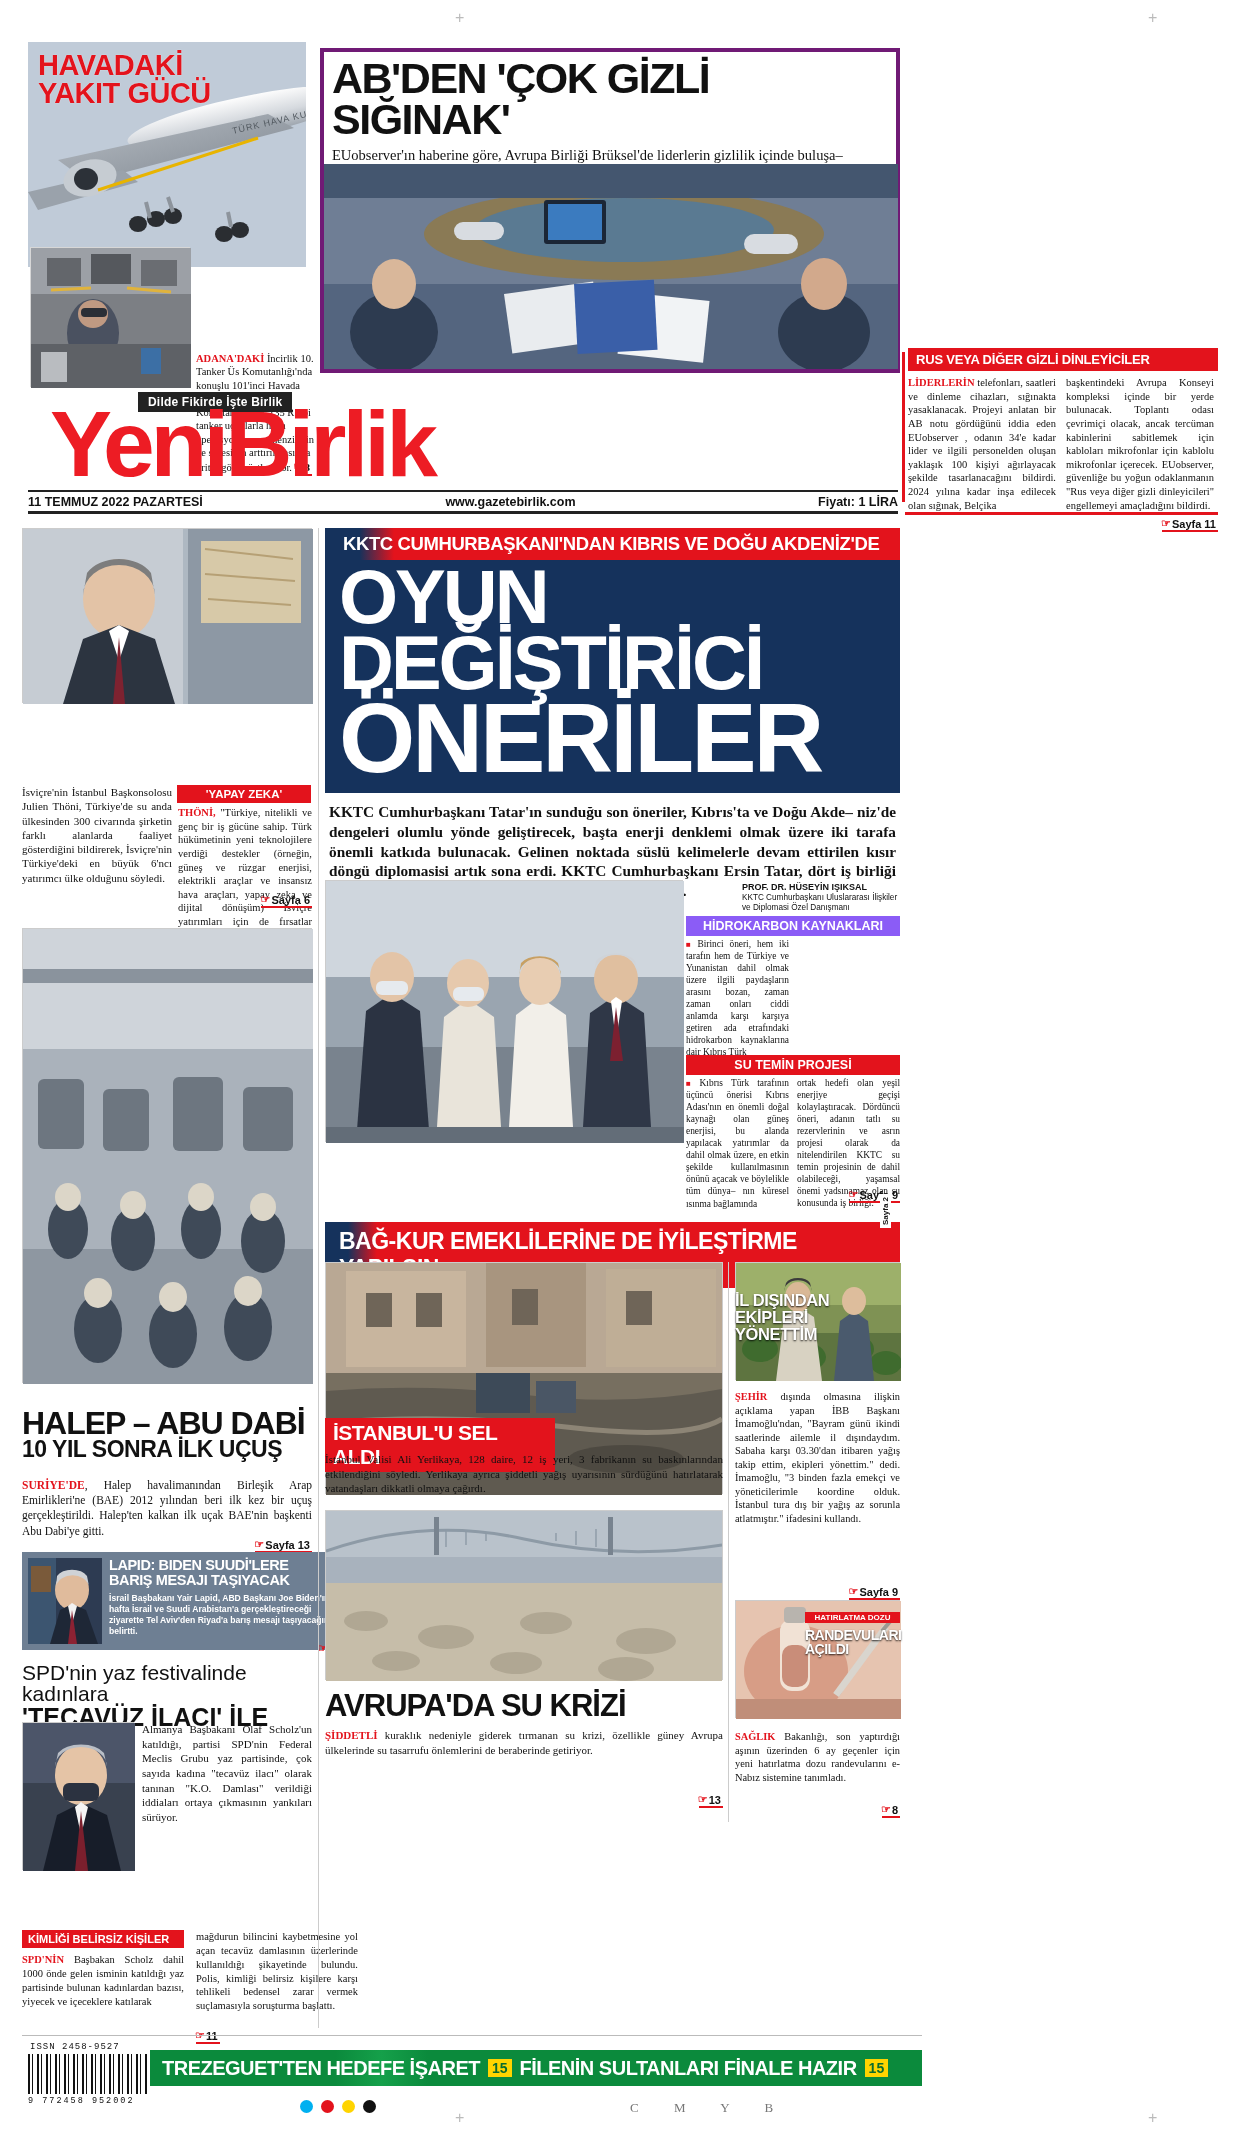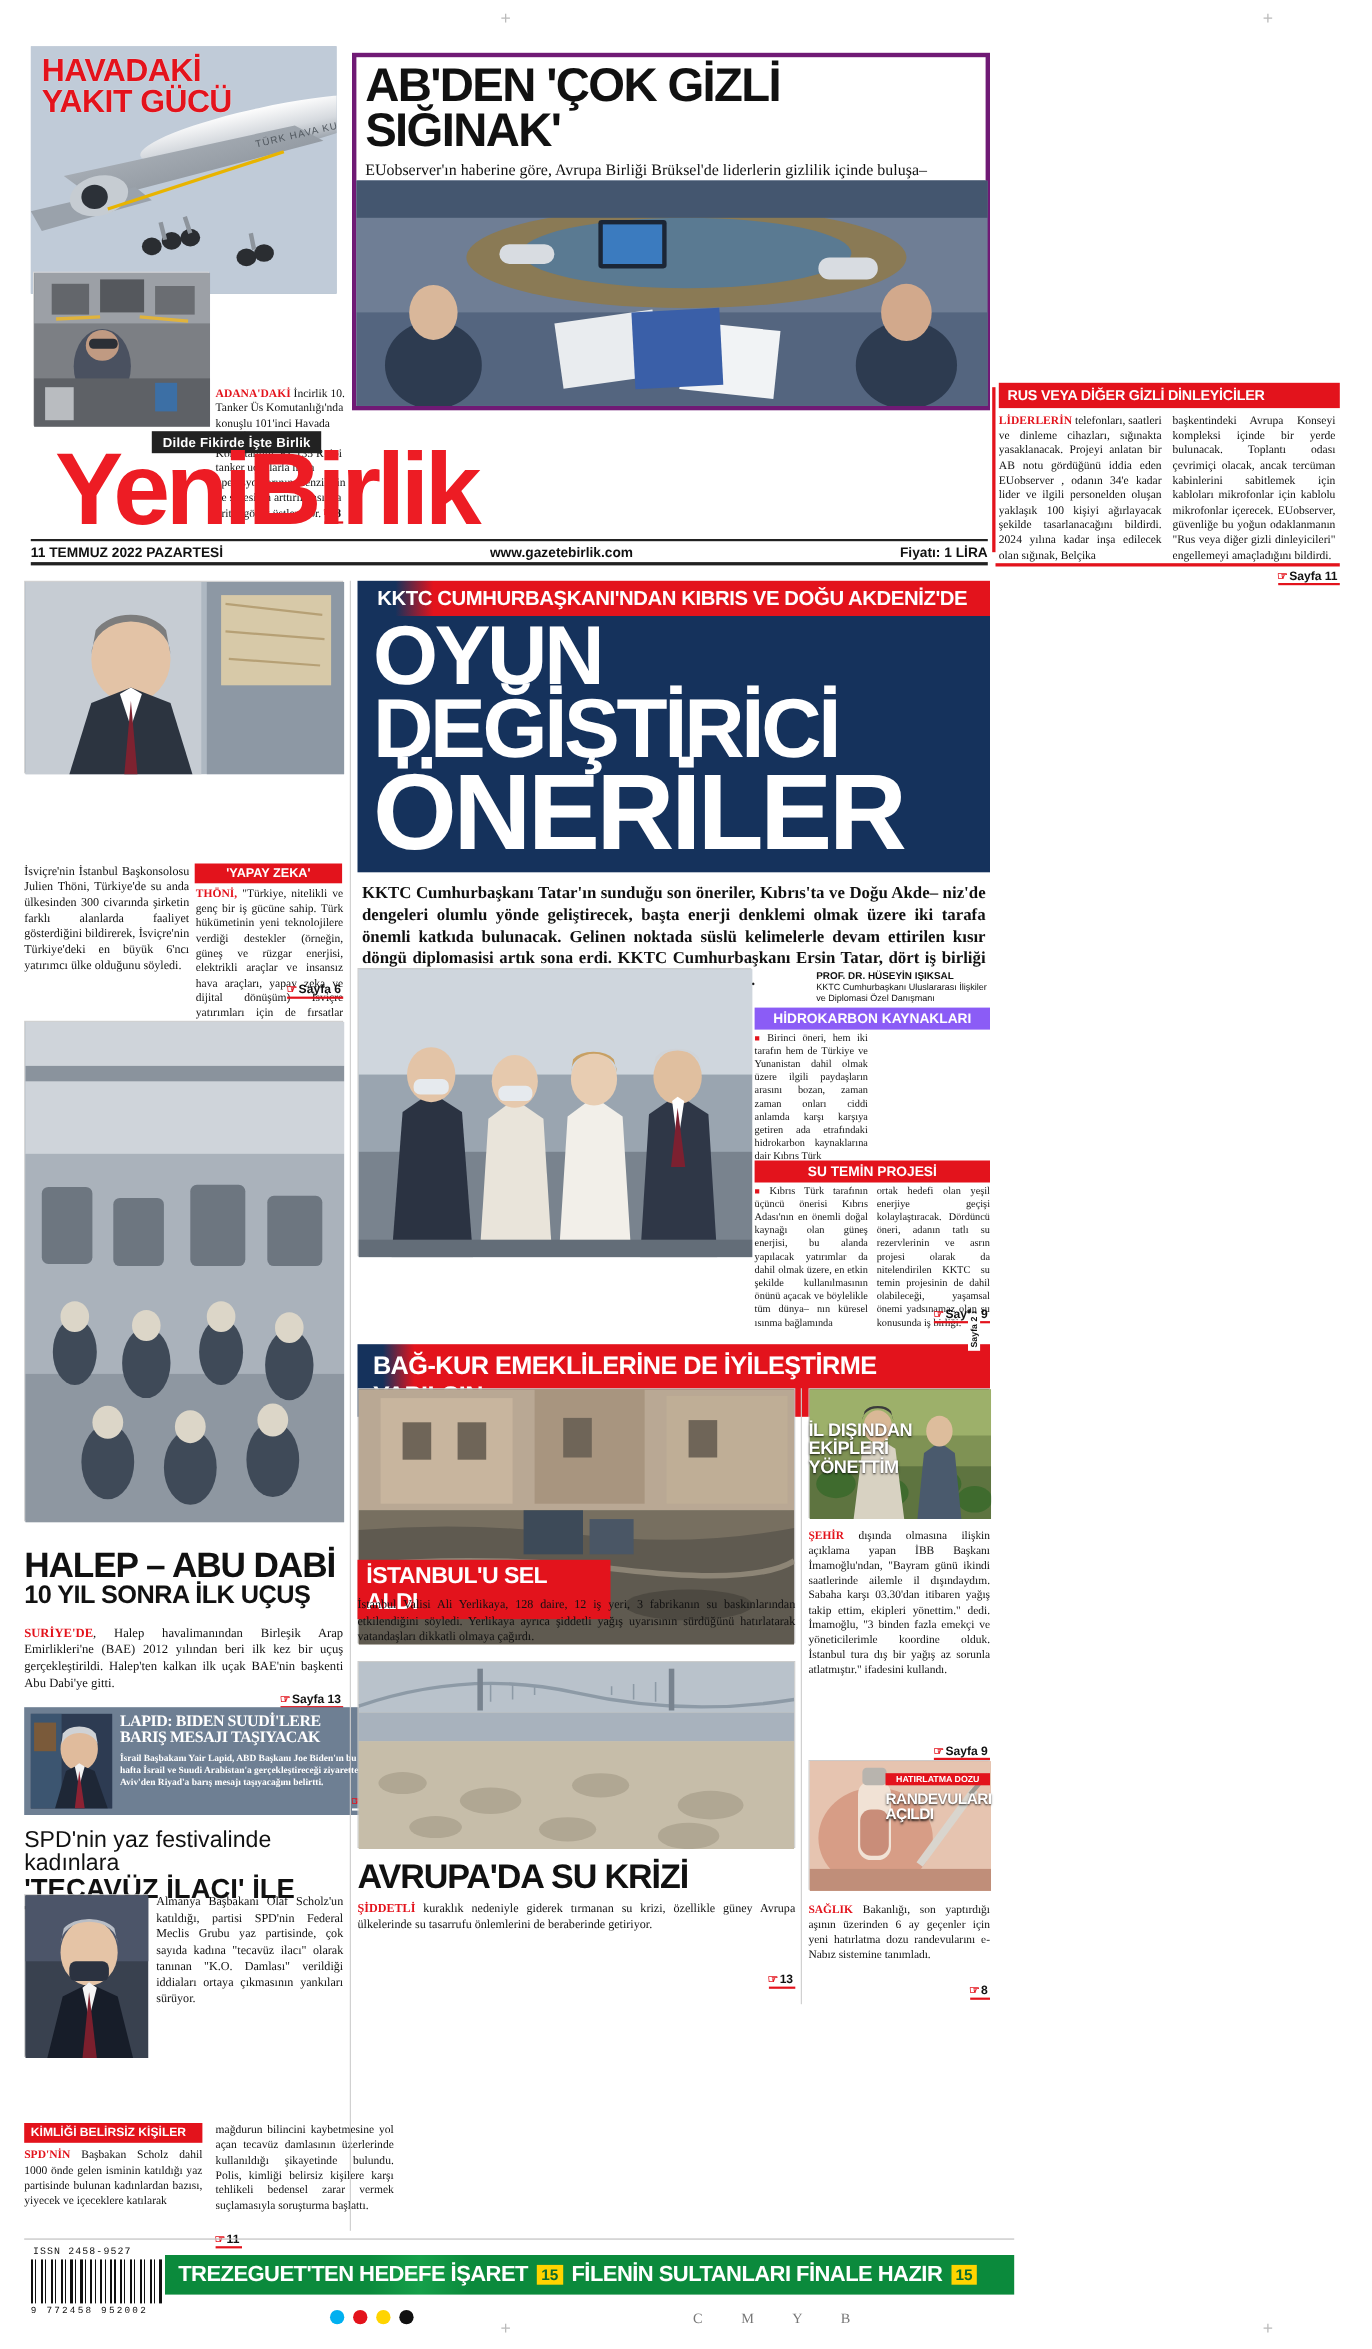--- a/index.html
+++ b/index.html
@@ -99,21 +99,21 @@
     background:linear-gradient(150deg,#a9b4bf,#7f8b97 55%,#5c666f); border:1px solid #ccc;}
   #halep-head{ position:absolute; left:22px; top:1408px; width:290px; }
   #halep-l1{ font-weight:bold; font-size:32px; line-height:0.95; letter-spacing:-1px; color:#111;}
   #halep-l2{ font-weight:bold; font-size:23px; line-height:1.0; letter-spacing:-0.5px; color:#111;}
   #halep-body{ position:absolute; left:22px; top:1478px; width:290px;
     font-family:"Liberation Serif",serif; font-size:11.5px; line-height:1.32; color:#111; text-align:justify;}
   #halep-page{ position:absolute; left:22px; top:1535px; width:290px; text-align:right; }
 
   
   #lapid-box{ position:absolute; left:22px; top:1552px; width:327px; height:98px;
-    background:#6e7f93; padding:6px; display:flex; gap:7px;font-family:Liberation Serif, serif; }
+    background:#6e7f93; padding:6px; display:flex; gap:7px; }
   #lapid-photo{ width:74px; height:86px; background:linear-gradient(150deg,#3a4a63,#21304a); flex:0 0 auto;}
   #lapid-text{ flex:1; }
   #lapid-head{ color:#fff; font-weight:bold; font-size:14.5px; line-height:1.02; letter-spacing:-0.4px;}
   #lapid-body{ color:#fff; font-weight:bold; font-size:8.6px; line-height:1.3; margin-top:5px;}
   #lapid-page .pgnum{ color:#fff; border-color:#fff;}
   #lapid-page{ text-align:right; margin-top:2px; }
 
   #spd-head{ position:absolute; left:22px; top:1662px; width:290px;
     font-size:21px; line-height:1.02; color:#111; }
   #spd-head .l1{ font-weight:normal; font-family:"Liberation Sans",sans-serif; }

